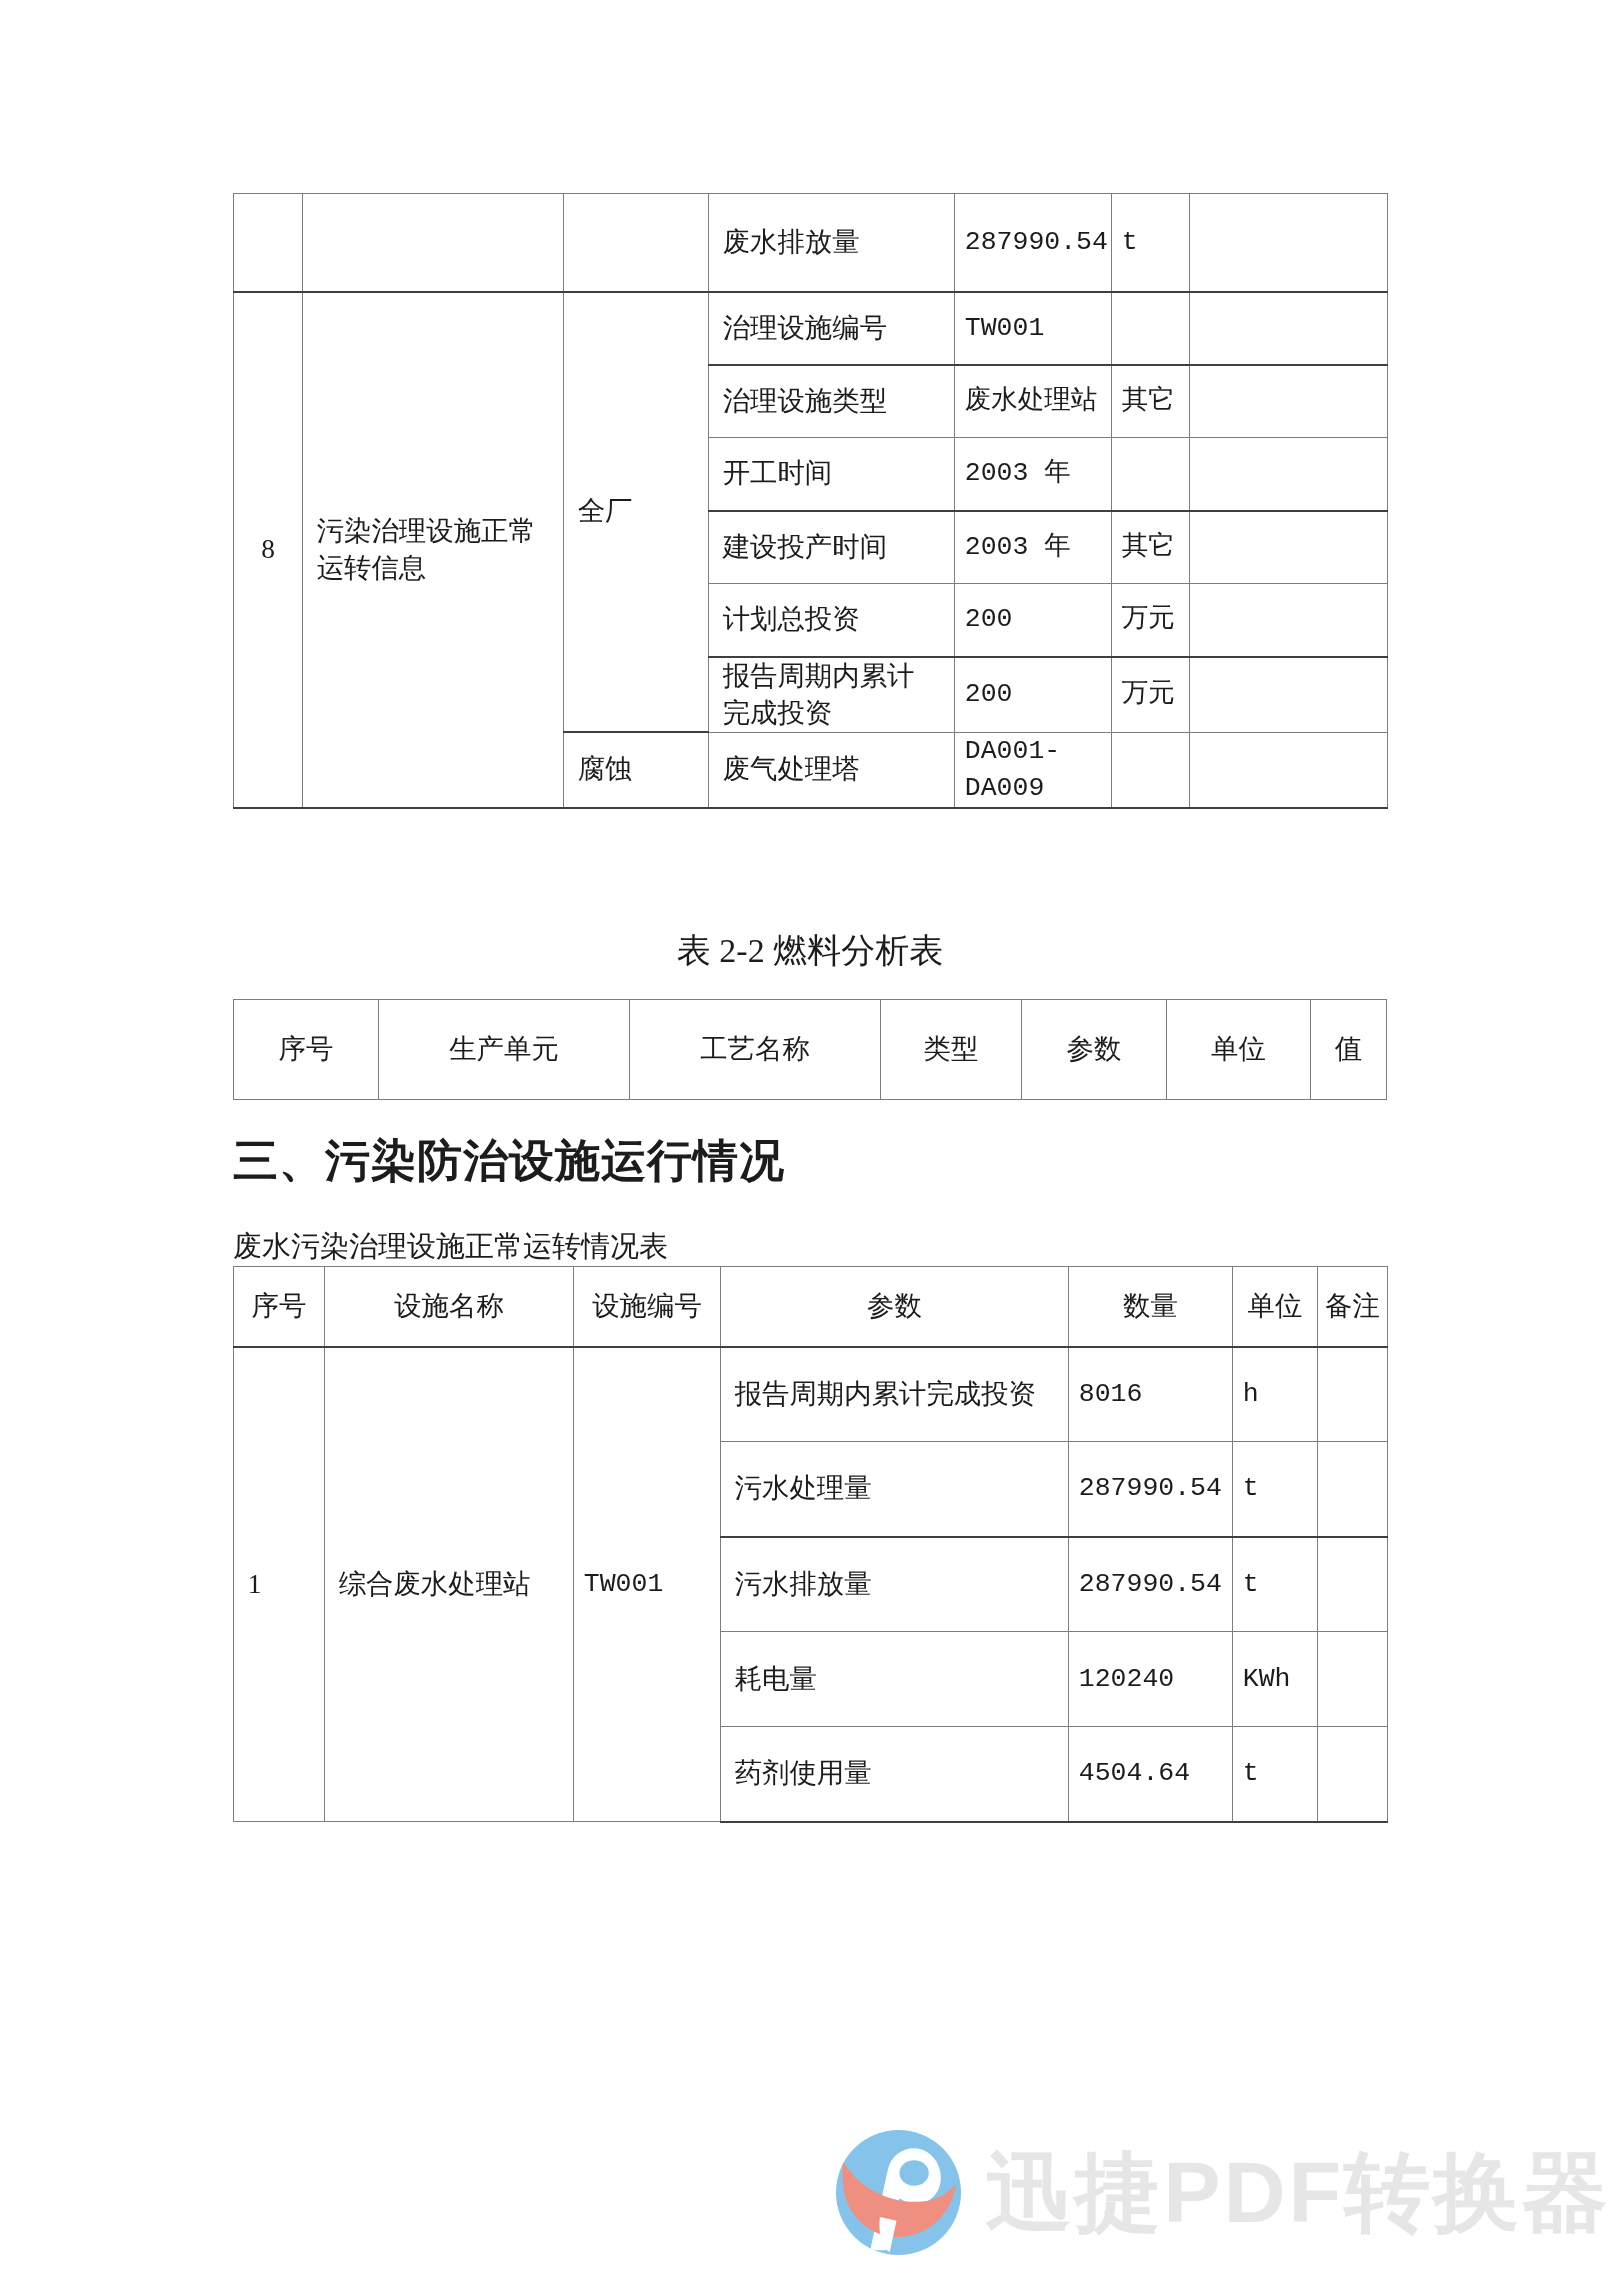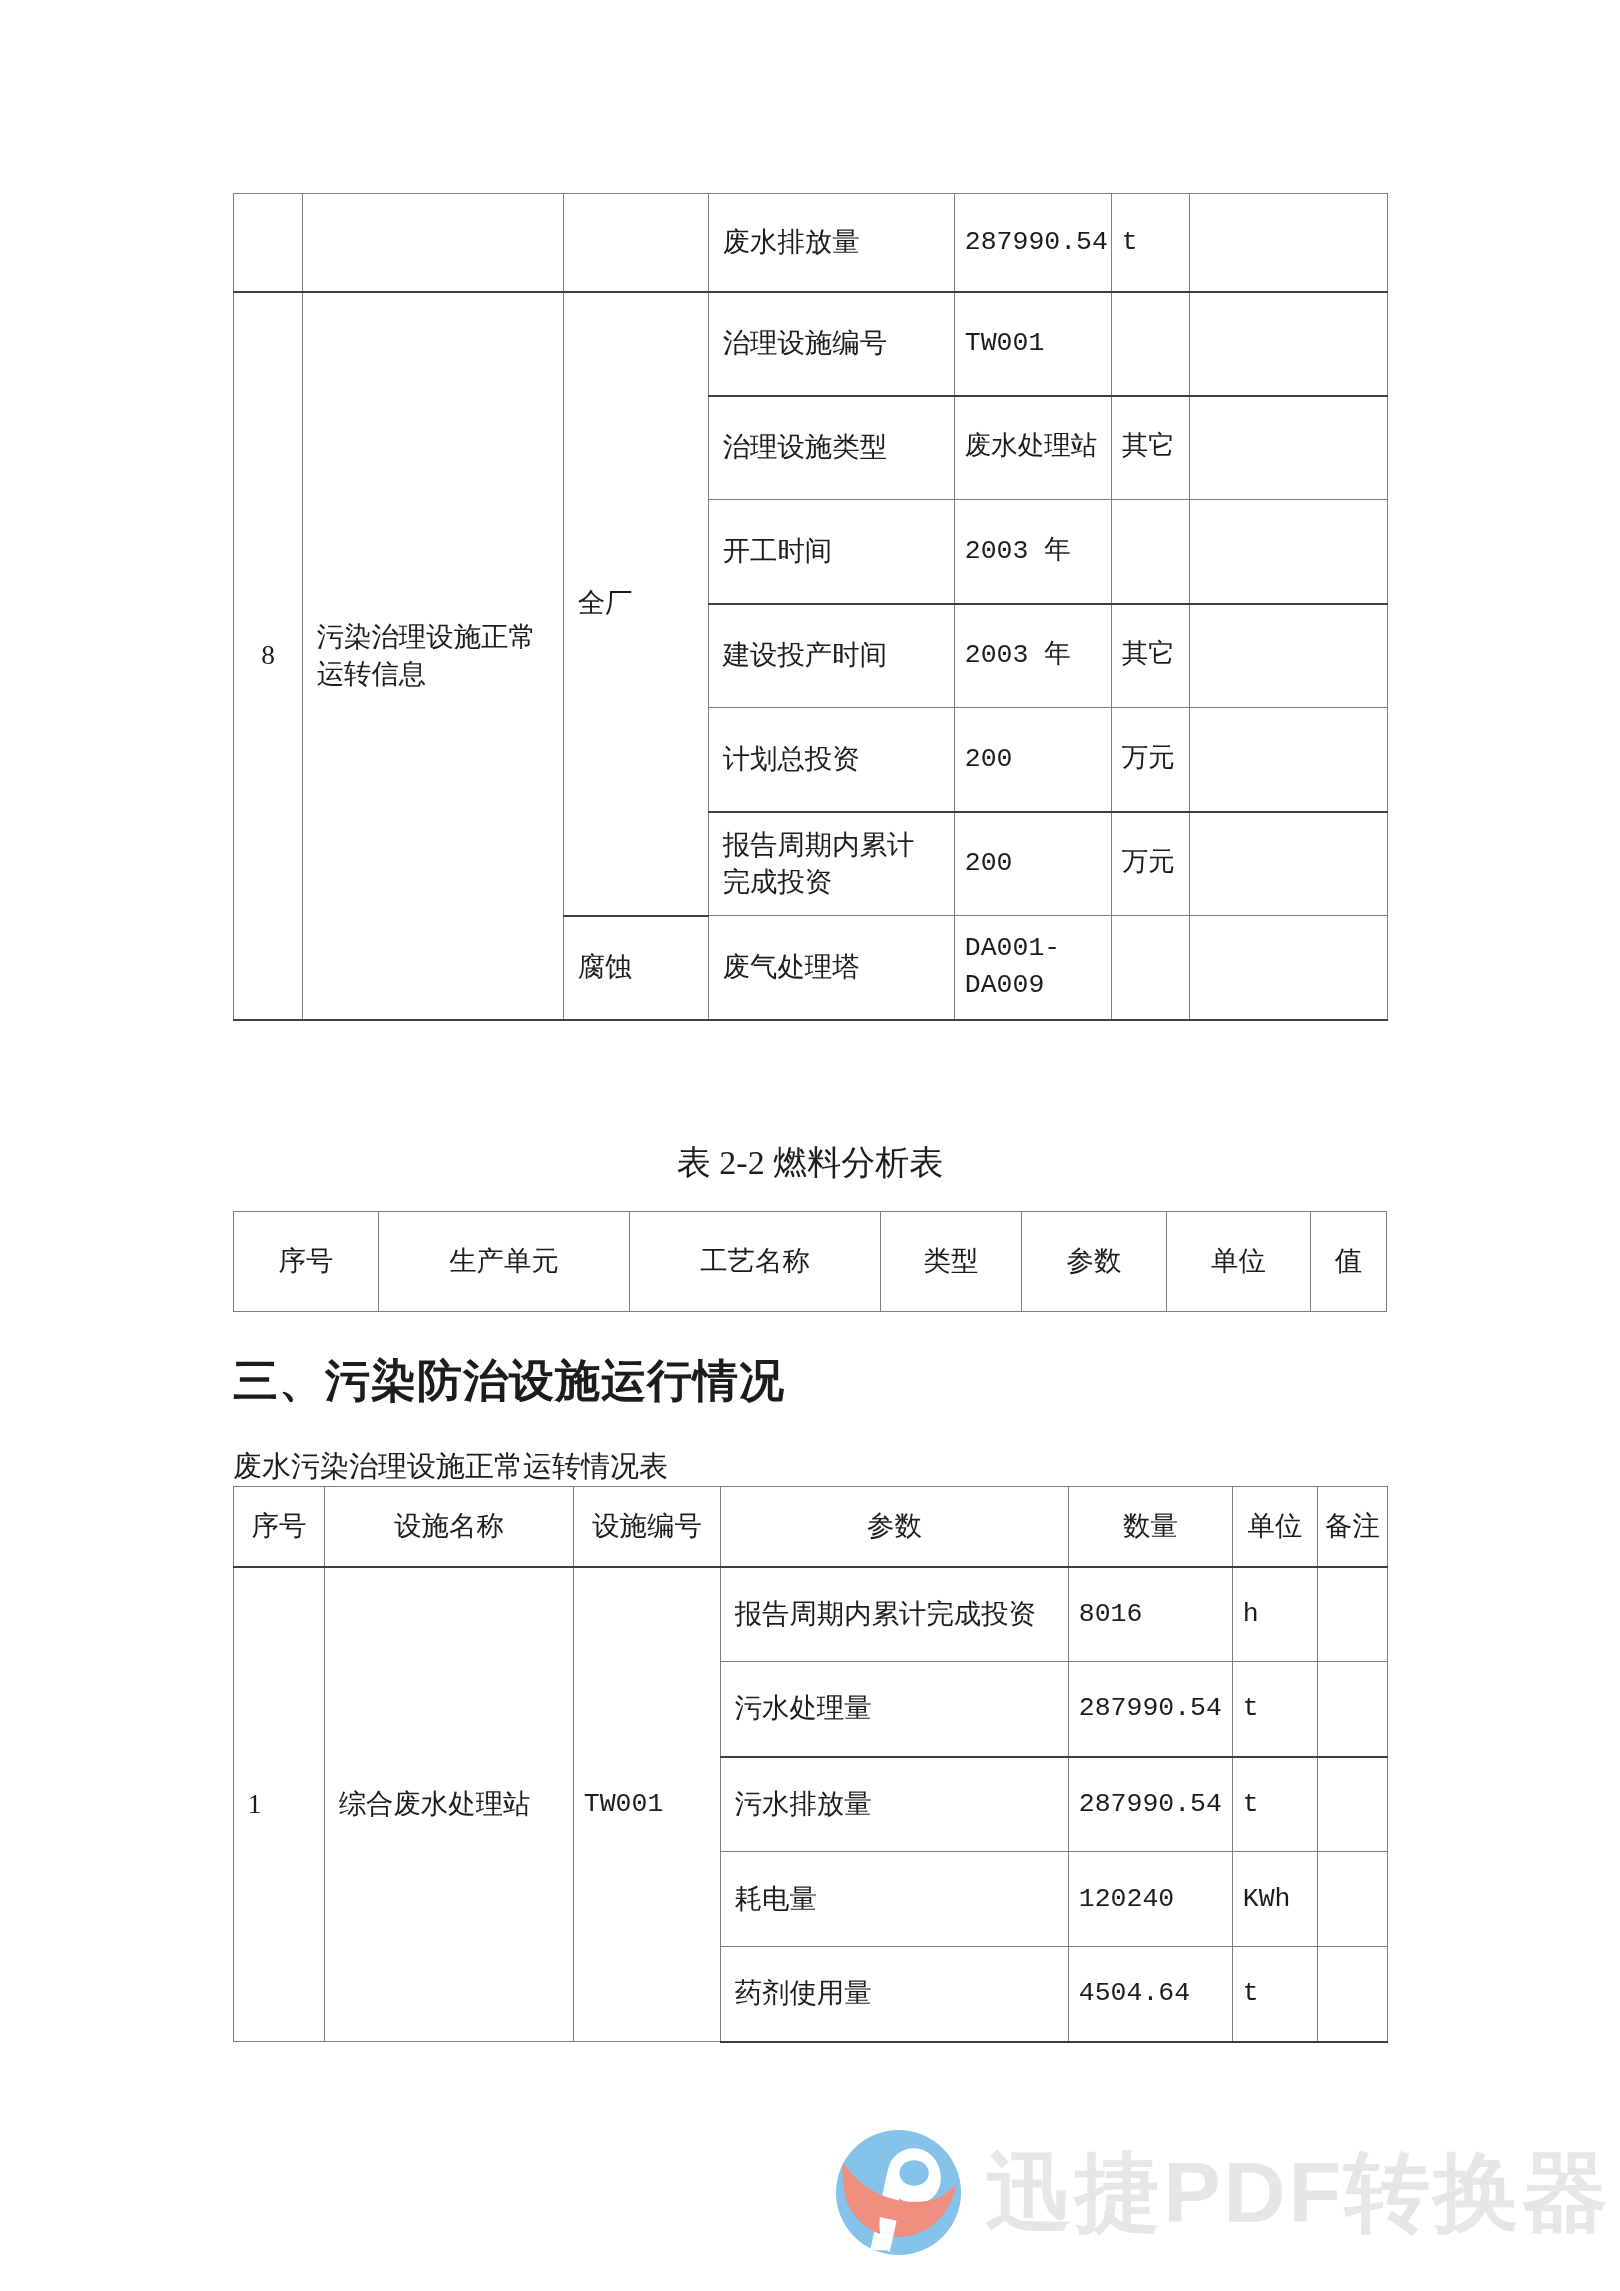--- a/index.html
+++ b/index.html
@@ -36,33 +36,33 @@
   td.hcell { text-align:center; padding:0 3.9px; }
   tr.thick td { border-bottom:2px solid #3f3f3f; }
   .cell-value, .cell-unit {
     font-family:"Liberation Mono", "Liberation Serif", monospace;
     font-size:26.5px;
     white-space:nowrap;
     padding:0 9.8px;
     overflow:visible;
   }
   .cell-value.wrap { white-space:normal; }
-  .t1 td { height:104px; }
+  .t1 td { height:73px; }
   .t1 tr.lead td { height:98px; }
   .t2 td { height:100px; }
   .t3 tr.head td { height:80px; }
   .t3 td { height:95px; }
   .t2-title {
     margin:119px 0 26.5px 0;
     text-align:center;
     font-size:34px;
     line-height:45px;
   }
   .sec-heading {
-    margin-top:39px;
+    margin-top:31px;
     font-family:"Liberation Sans", sans-serif;
     font-weight:700;
     font-size:45px;
     line-height:59px;
     letter-spacing:1px;
   }
   .sub-heading {
     margin-top:33px;
     font-size:39px;
     line-height:53px;

